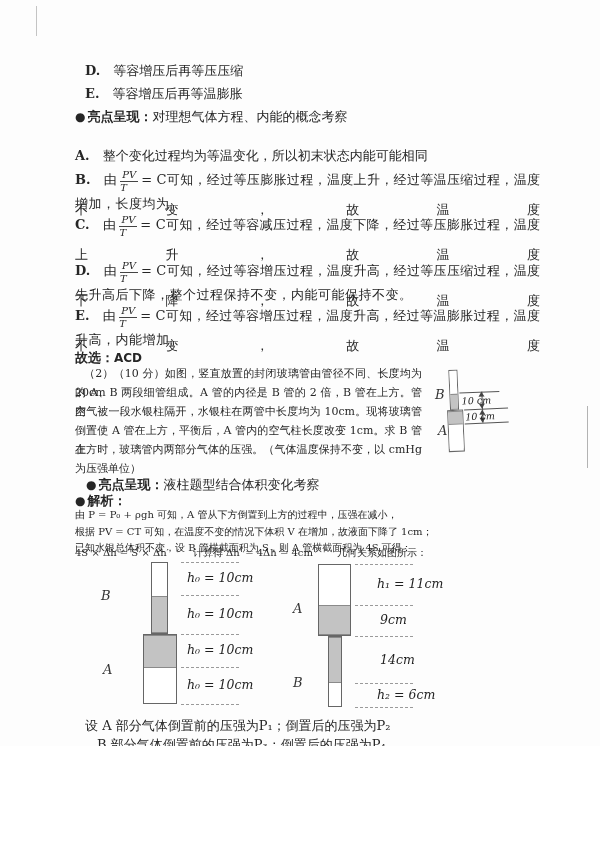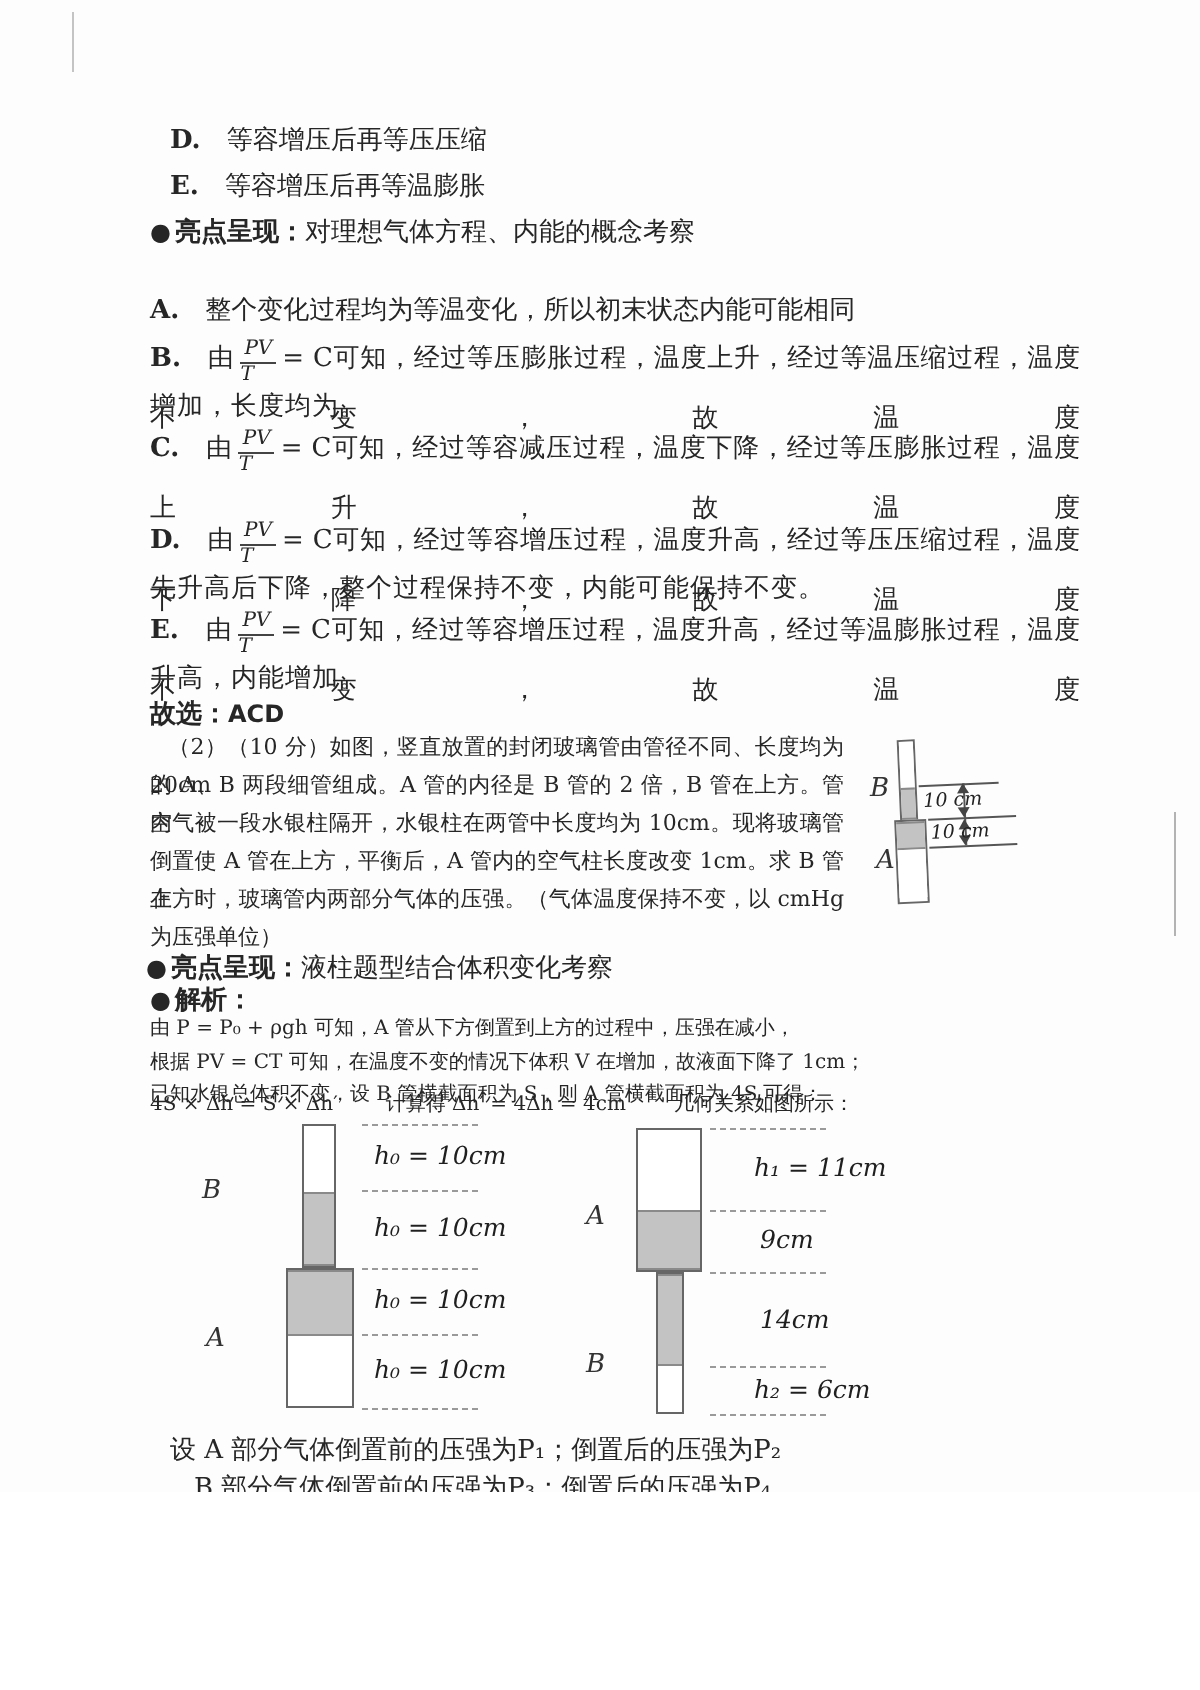--- a/index.html
+++ b/index.html
@@ -149,21 +149,21 @@
       <div class="arr up" style="left:53px;top:29px"></div>
       <div class="arr dn" style="left:53px;top:41px"></div>
       <div class="arr up" style="left:53px;top:47px"></div>
       <div class="arr dn" style="left:53px;top:55px"></div>
       <span class="dimtxt" style="left:36px;top:32px">10 cm</span>
       <span class="dimtxt" style="left:39px;top:48px">10 cm</span>
     </div>
     <div class="edgeline" style="left:159px;top:42px;height:62px"></div>
   </div>
 
-  <div class="abs t" style="left:73px;top:475px">
+  <div class="abs t" style="left:86px;top:475px">
     <span class="bullet">●</span><span class="boldlbl">亮点呈现：</span><span>液柱题型结合体积变化考察</span>
   </div>
 
   <div class="abs t" style="left:75px;top:491px">
     <span class="bullet">●</span><span class="boldlbl">解析：</span>
   </div>
 
   <div class="abs sol" style="left:75px;top:507px">由 P = P₀ + ρgh 可知，A 管从下方倒置到上方的过程中，压强在减小，</div>
   <div class="abs sol" style="left:75px;top:524px">根据 PV = CT 可知，在温度不变的情况下体积 V 在增加，故液面下降了 1cm；</div>
   <div class="abs sol" style="left:75px;top:540px">已知水银总体积不变，设 B 管横截面积为 S，则 A 管横截面积为 4S,可得：</div>

